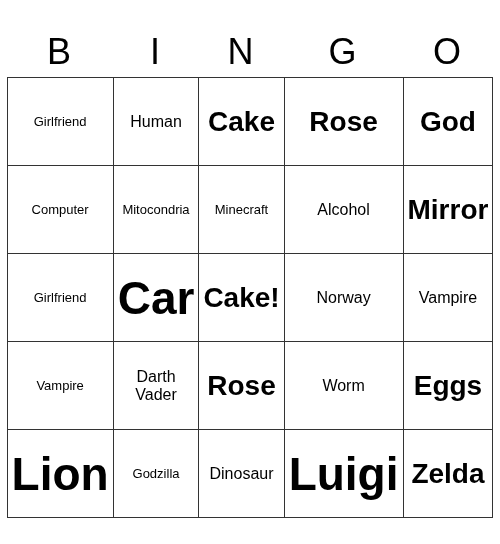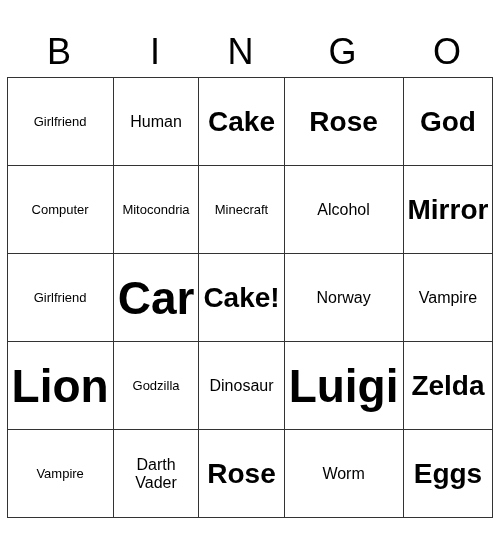--- a/index.html
+++ b/index.html
@@ -90,27 +90,27 @@
         <td class="cell-large">Mirror</td>
       </tr>
       <tr>
         <td class="cell-small">Girlfriend</td>
         <td class="cell-xlarge">Car</td>
         <td class="cell-large">Cake!</td>
         <td class="cell-medium">Norway</td>
         <td class="cell-medium">Vampire</td>
       </tr>
       <tr>
+        <td class="cell-small">Vampire</td>
+        <td class="cell-medium">Darth Vader</td>
+        <td class="cell-large">Rose</td>
+        <td class="cell-medium">Worm</td>
+        <td class="cell-large">Eggs</td>
+      </tr>
+      <tr>
         <td class="cell-xlarge">Lion</td>
         <td class="cell-small">Godzilla</td>
         <td class="cell-medium">Dinosaur</td>
         <td class="cell-xlarge">Luigi</td>
         <td class="cell-large">Zelda</td>
       </tr>
-      <tr>
-        <td class="cell-small">Vampire</td>
-        <td class="cell-medium">Darth Vader</td>
-        <td class="cell-large">Rose</td>
-        <td class="cell-medium">Worm</td>
-        <td class="cell-large">Eggs</td>
-      </tr>
     </tbody>
 </table>
 
 </body></html>

